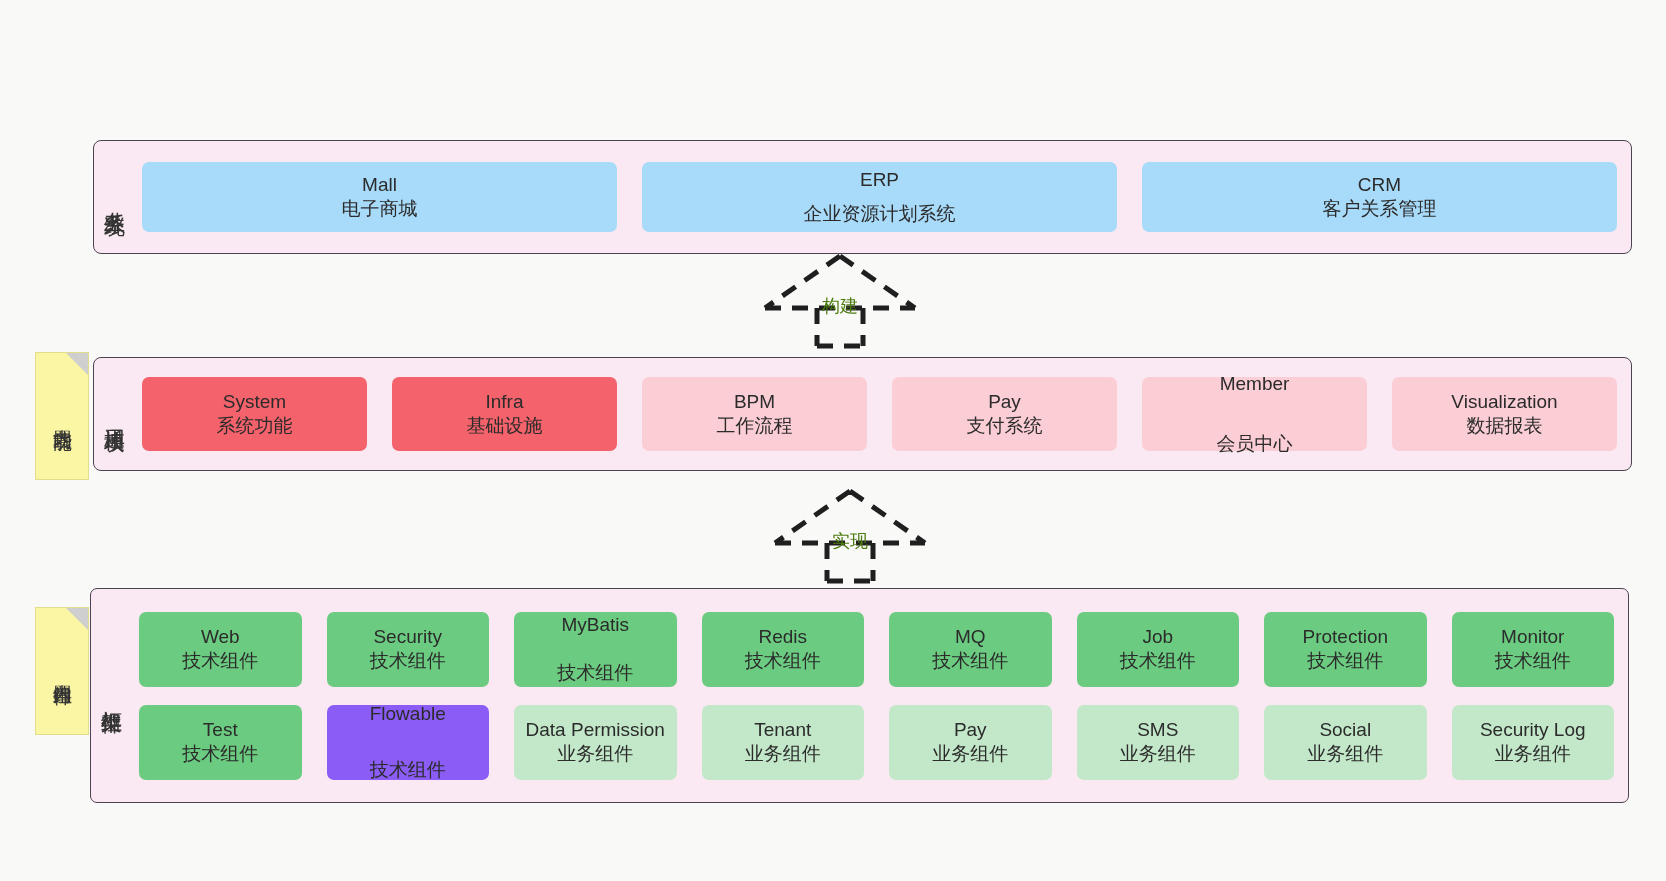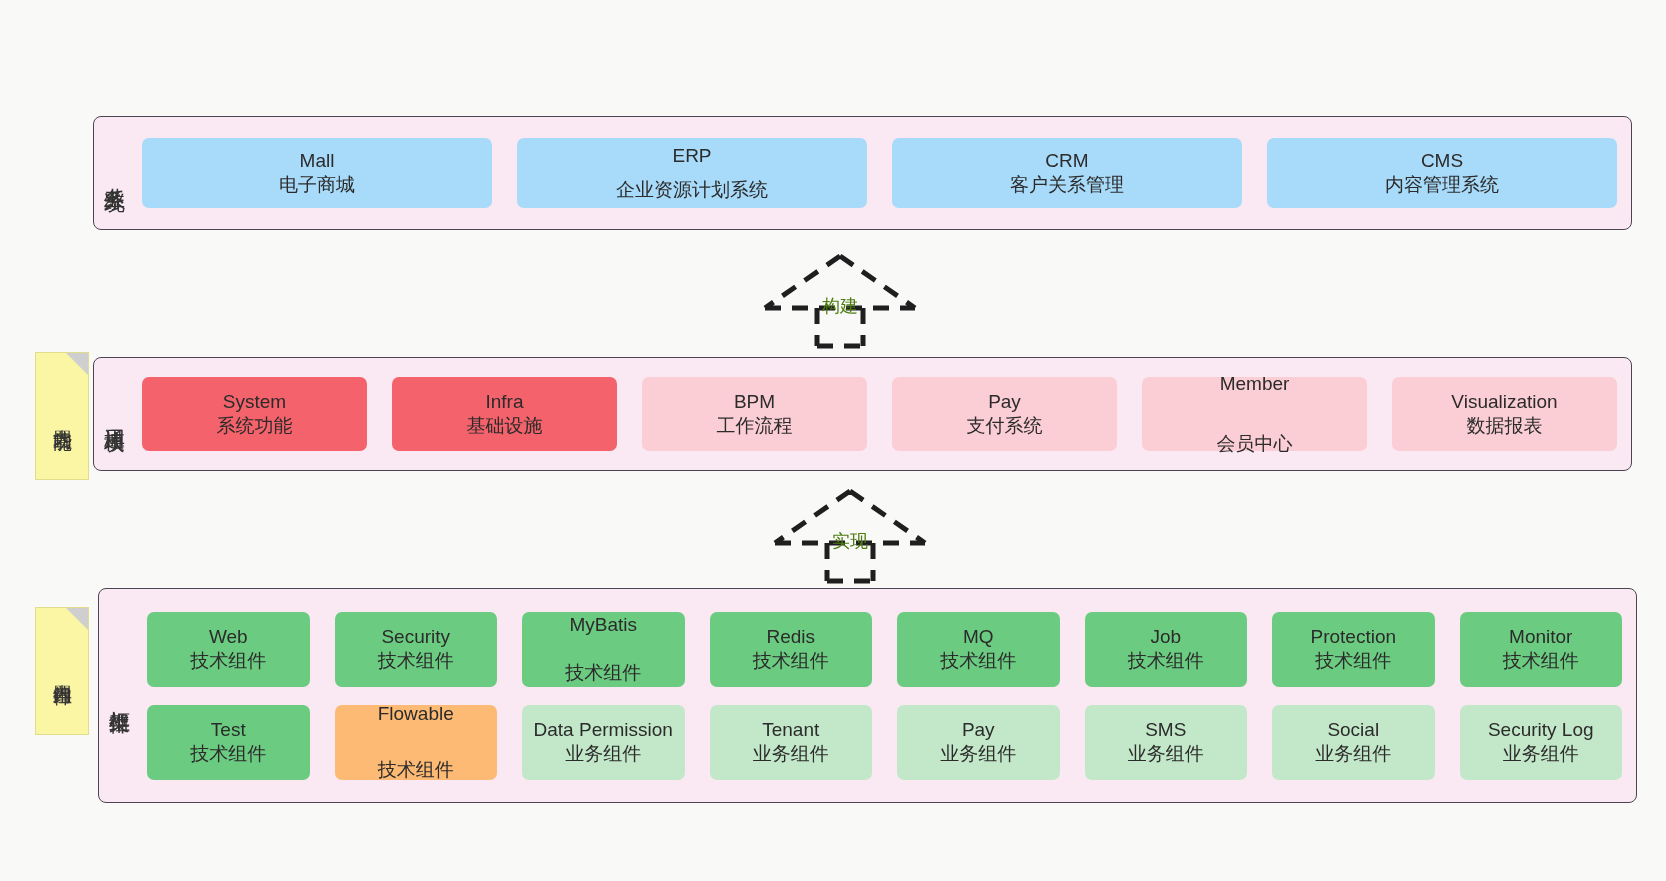--- a/index.html
+++ b/index.html
@@ -65,23 +65,23 @@
     font-size: 19px;
     color: #2b2b2b;
     line-height: 1.28;
     box-sizing: border-box;
     padding: 6px 6px;
   }
   .cell .t1 { white-space: normal; }
   .cell .t2 { white-space: nowrap; }
 
   
-  #layer-business { left: 93px;  top: 116px; width: 1539px; height: 114px; }
+  #layer-business { left: 93px;  top: 140px; width: 1539px; height: 114px; }
   #layer-common   { left: 93px;  top: 357px; width: 1539px; height: 114px; }
-  #layer-framework{ left: 98px;  top: 588px; width: 1539px; height: 215px; }
+  #layer-framework{ left: 90px;  top: 588px; width: 1539px; height: 215px; border-radius: 7px; }
 
   #layer-business  .cell { height: 70px; }
   #layer-common    .cell { height: 74px; }
   #layer-framework .cell { height: 75px; }
 
   
   .note {
     position: absolute;
     background: #fbf6a4;
     border: 1px solid #e2dd8c;
@@ -139,24 +139,20 @@
         <span class="t2">电子商城</span>
       </div>
       <div class="cell" style="background: rgb(168, 218, 249); justify-content: space-between;">
         <span class="t1">ERP</span>
         <span class="t2">企业资源计划系统</span>
       </div>
       <div class="cell" style="background: rgb(168, 218, 249);">
         <span class="t1">CRM</span>
         <span class="t2">客户关系管理</span>
       </div>
-      <div class="cell" style="background: rgb(168, 218, 249);">
-        <span class="t1">CMS</span>
-        <span class="t2">内容管理系统</span>
-      </div>
     </div>
   </div>
 </div>
 
 <div class="arrow" id="arrow-build">
   <svg width="170" height="100" viewBox="0 0 170 100">
     <path d="M85 6 L10 58 M85 6 L160 58 M10 58 L160 58" fill="none" stroke="#1f1f1f" stroke-width="5" stroke-dasharray="16,11" stroke-linecap="butt"></path>
     <path d="M62 58 L62 96 M108 58 L108 96 M62 96 L108 96" fill="none" stroke="#1f1f1f" stroke-width="5" stroke-dasharray="16,11" stroke-linecap="butt"></path>
   </svg>
   <span class="label">构建</span>
@@ -247,21 +243,21 @@
       <div class="cell" style="background: rgb(107, 204, 129);">
         <span class="t1">Monitor</span>
         <span class="t2">技术组件</span>
       </div>
     </div>
     <div class="row">
       <div class="cell" style="background: rgb(107, 204, 129);">
         <span class="t1">Test</span>
         <span class="t2">技术组件</span>
       </div>
-      <div class="cell" style="background: #fdba74; gap: 31px;">
+      <div class="cell" style="background: #8b5cf6; gap: 31px;">
         <span class="t1">Flowable</span>
         <span class="t2">技术组件</span>
       </div>
       <div class="cell" style="background: rgb(195, 232, 201);">
         <span class="t1">Data Permission</span>
         <span class="t2">业务组件</span>
       </div>
       <div class="cell" style="background: rgb(195, 232, 201);">
         <span class="t1">Tenant</span>
         <span class="t2">业务组件</span>

